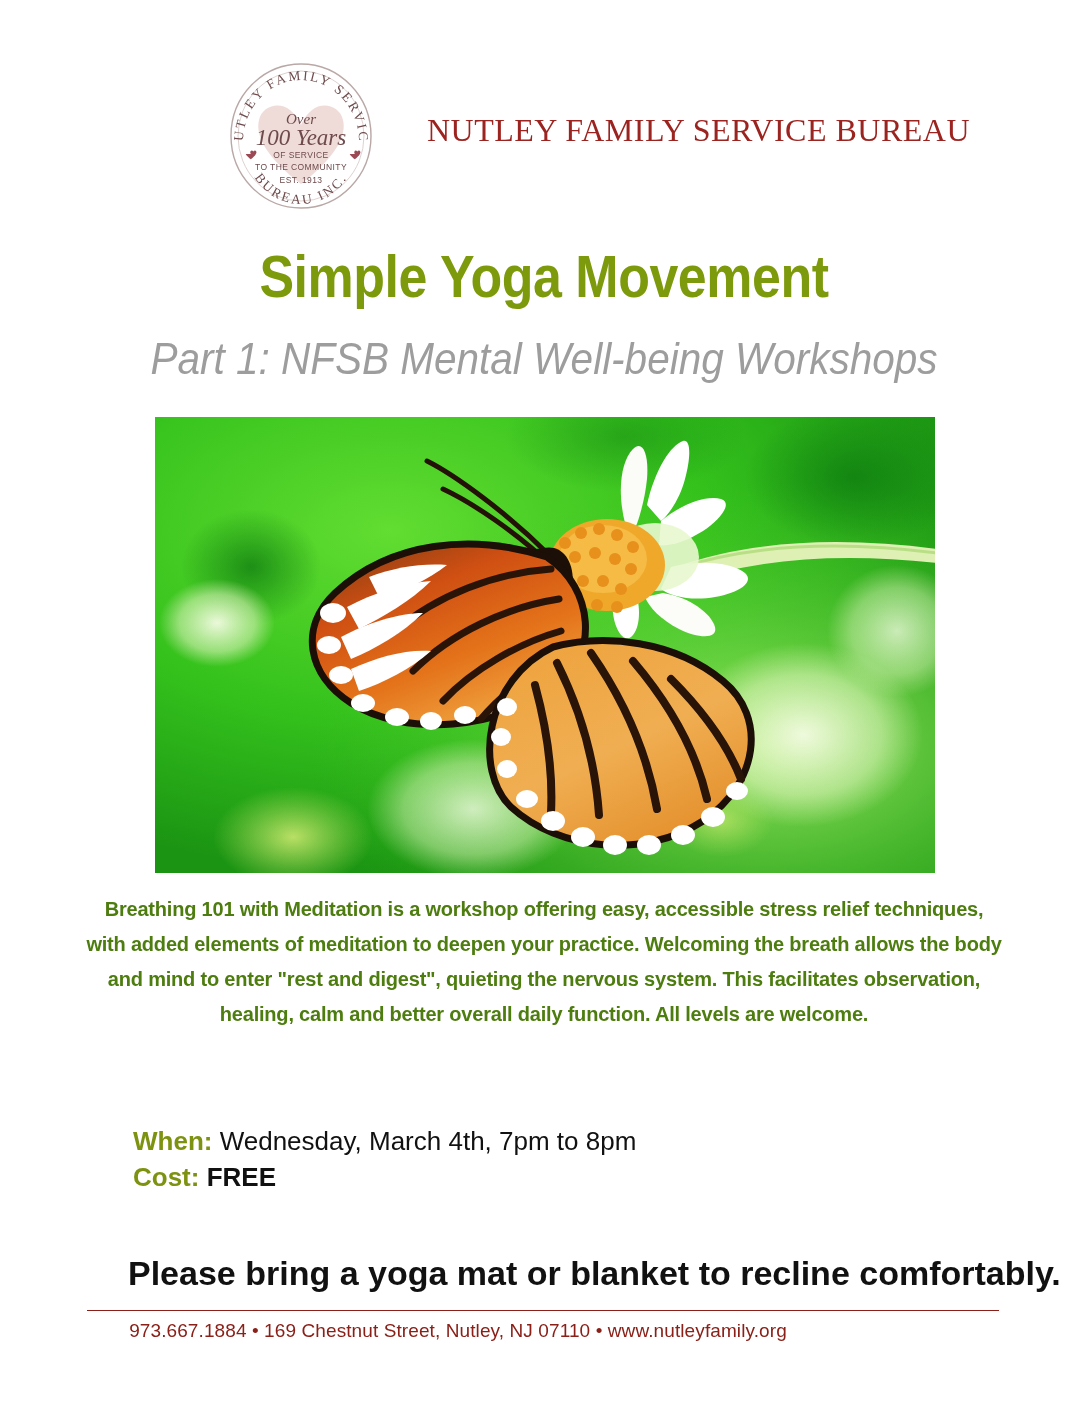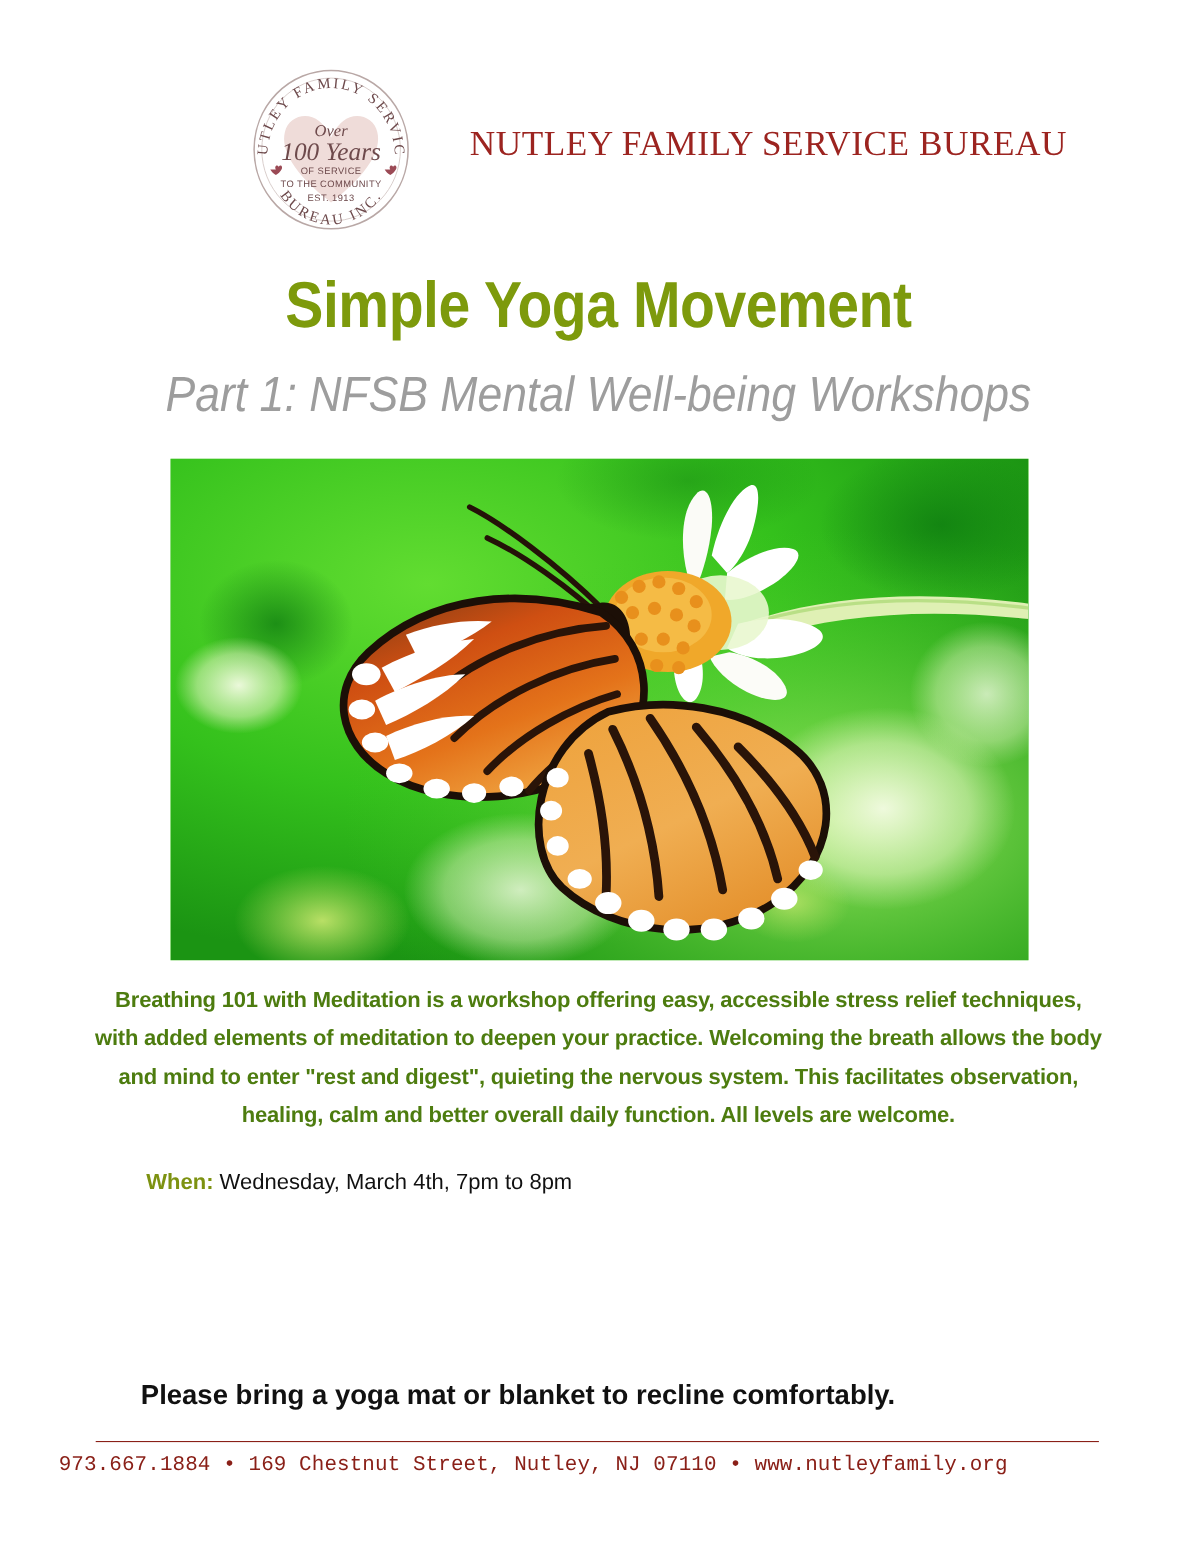--- a/index.html
+++ b/index.html
@@ -99,60 +99,60 @@
     font-weight: bold;
     line-height: 35px;
     color: #4d7c0f;
     letter-spacing: -0.2px;
   }
 
   
   .details {
     position: absolute;
     left: 133px;
-    top: 1058px;
+    top: 1124px;
     width: 860px;
-    font-size: 20px;
+    font-size: 26px;
     line-height: 35.5px;
     color: #111111;
   }
   .details .row { white-space: nowrap; }
   .details .label {
     color: #7d9211;
     font-weight: bold;
   }
   .details .value { font-weight: 400; }
   .details .value.strong { font-weight: bold; color: #111111; }
 
   .bring-note {
     position: absolute;
     left: 128px;
     top: 1254px;
-    font-size: 25px;
+    font-size: 34px;
     font-weight: bold;
     color: #111111;
     white-space: nowrap;
   }
 
   
   .footer-rule {
     position: absolute;
     left: 87px;
     top: 1310px;
     width: 912px;
     height: 1px;
     background: #8a2018;
   }
   .footer-text {
     position: absolute;
     left: 0;
     top: 1320px;
     width: 916px;
-    text-align: right;
-    font-family: Liberation Mono, monospace;
+    text-align: center;
+    font-family: Liberation Sans, sans-serif;
     font-size: 19px;
     color: #8a2018;
     letter-spacing: 0.1px;
   }
 </style>
 </head>
 <body>
 
 <div class="header">
 
@@ -347,18 +347,21 @@
     </g>
   </svg>
 </div>
 
 <div class="blurb">Breathing 101 with Meditation is a workshop offering easy, accessible stress relief techniques, with added elements of meditation to deepen your practice. Welcoming the breath allows the body and mind to enter "rest and digest", quieting the nervous system. This facilitates observation, healing, calm and better overall daily function.  All levels are welcome.</div>
 
 <div class="details">
   <div class="row">
     <span class="label">When:</span><span class="value"> Wednesday, March 4th, 7pm to 8pm</span>
   </div>
+  <div class="row">
+    <span class="label">Cost:</span><span class="value strong"> FREE</span>
+  </div>
 </div>
 
 <div class="bring-note">Please bring a yoga mat or blanket to recline comfortably.</div>
 
 <div class="footer-rule"></div>
 <div class="footer-text">973.667.1884 • 169 Chestnut Street, Nutley, NJ 07110 • www.nutleyfamily.org</div>
 
 </body></html>

